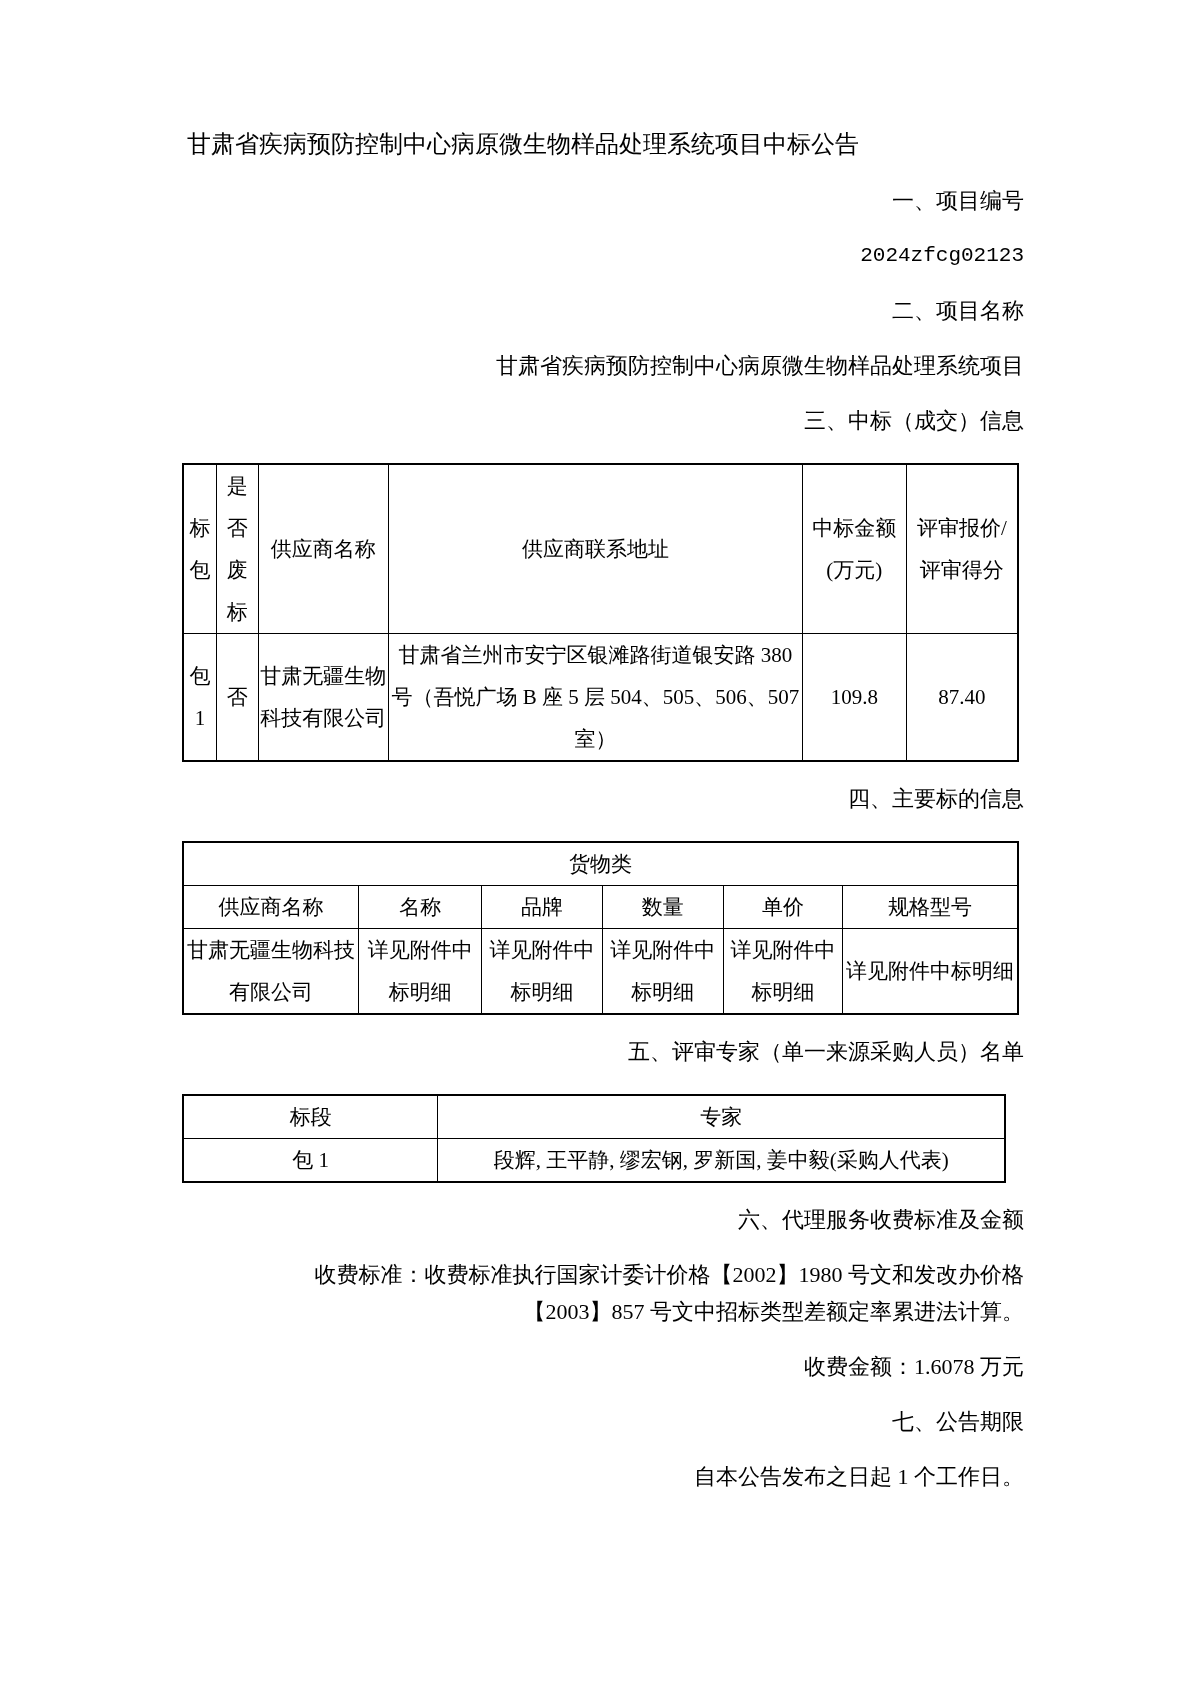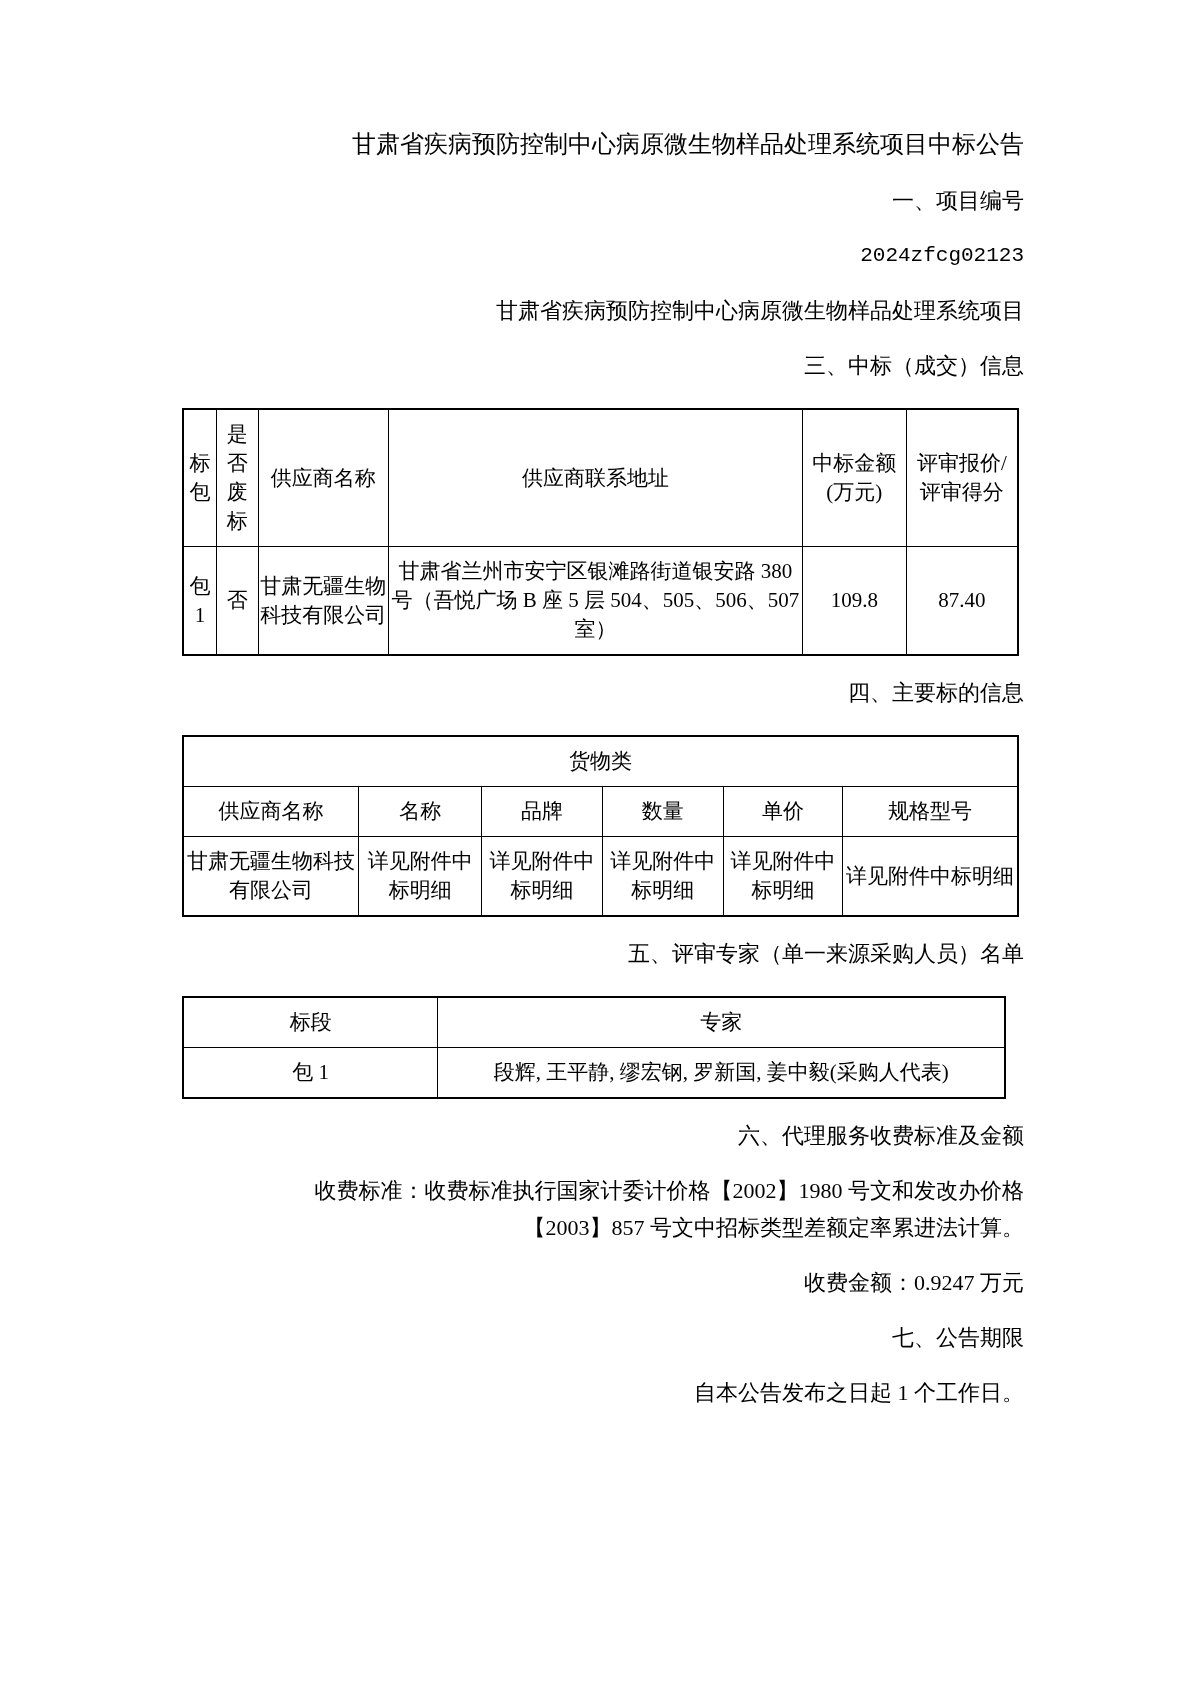--- a/index.html
+++ b/index.html
@@ -2,51 +2,52 @@
 <html><head>
 <meta charset="utf-8">
 <style>
   html,body { margin:0; padding:0; background:#ffffff; }
   .page {
     width:1191px; height:1684px; background:#ffffff; color:#000;
     font-family:"Liberation Serif", serif; overflow:hidden; position:relative;
   }
   .content { margin:0 167px 0 187px; padding-top:124px; }
   .title {
-    text-align:right; font-size:24px; line-height:40px; margin:0;
+    text-align:left; font-size:24px; line-height:40px; margin:0;
   }
   p.para {
     font-size:22px; line-height:37px; margin:18px 0 0 0;
     text-indent:2em; white-space:normal;text-align:right;
   }
   p.latin { font-family:Liberation Mono, monospace; font-size:21px; }
   table.tbl {
     border-collapse:collapse; table-layout:fixed; width:100%;
     margin:24px 0 4px -5px; border:2px solid #000;
   }
   table.tbl th, table.tbl td {
     border:1px solid #000; font-weight:normal; font-size:21px;
-    line-height:29px; text-align:center; vertical-align:middle;
-    padding:10px 1px; word-break:break-all;
+    line-height:42px; text-align:center; vertical-align:middle;
+    padding:0 1px; word-break:break-all;
   }
   table.tbl-experts { width:824px; }
   .cat-cell { text-align:left; }
   .cat-inner { display:inline-block; width:21%; text-align:center; }
 </style>
 </head>
 <body>
 
 <div class="page">
   <div class="content">
 
     <p class="title">甘肃省疾病预防控制中心病原微生物样品处理系统项目中标公告</p>
 
     <p class="para">一、项目编号</p>
     <p class="para latin">2024zfcg02123</p>
 
+    <p class="para">二、项目名称</p>
     <p class="para">甘肃省疾病预防控制中心病原微生物样品处理系统项目</p>
 
     <p class="para">三、中标（成交）信息</p>
 
     <table class="tbl tbl-award">
       <colgroup>
         <col style="width:4%">
           <col style="width:5%">
           <col style="width:15.6%">
         <col style="width:49.6%">
@@ -123,20 +124,20 @@
         </tr>
         <tr>
           <td>包 1</td>
           <td>段辉, 王平静, 缪宏钢, 罗新国, 姜中毅(采购人代表)</td>
         </tr>
       </tbody>
     </table>
 
     <p class="para">六、代理服务收费标准及金额</p>
     <p class="para">收费标准：收费标准执行国家计委计价格【2002】1980 号文和发改办价格【2003】857 号文中招标类型差额定率累进法计算。</p>
-    <p class="para">收费金额：0.9247 万元</p>
+    <p class="para">收费金额：1.6078 万元</p>
 
     <p class="para">七、公告期限</p>
     <p class="para">自本公告发布之日起 1 个工作日。</p>
 
 
   </div>
 </div>
 
 </body></html>

